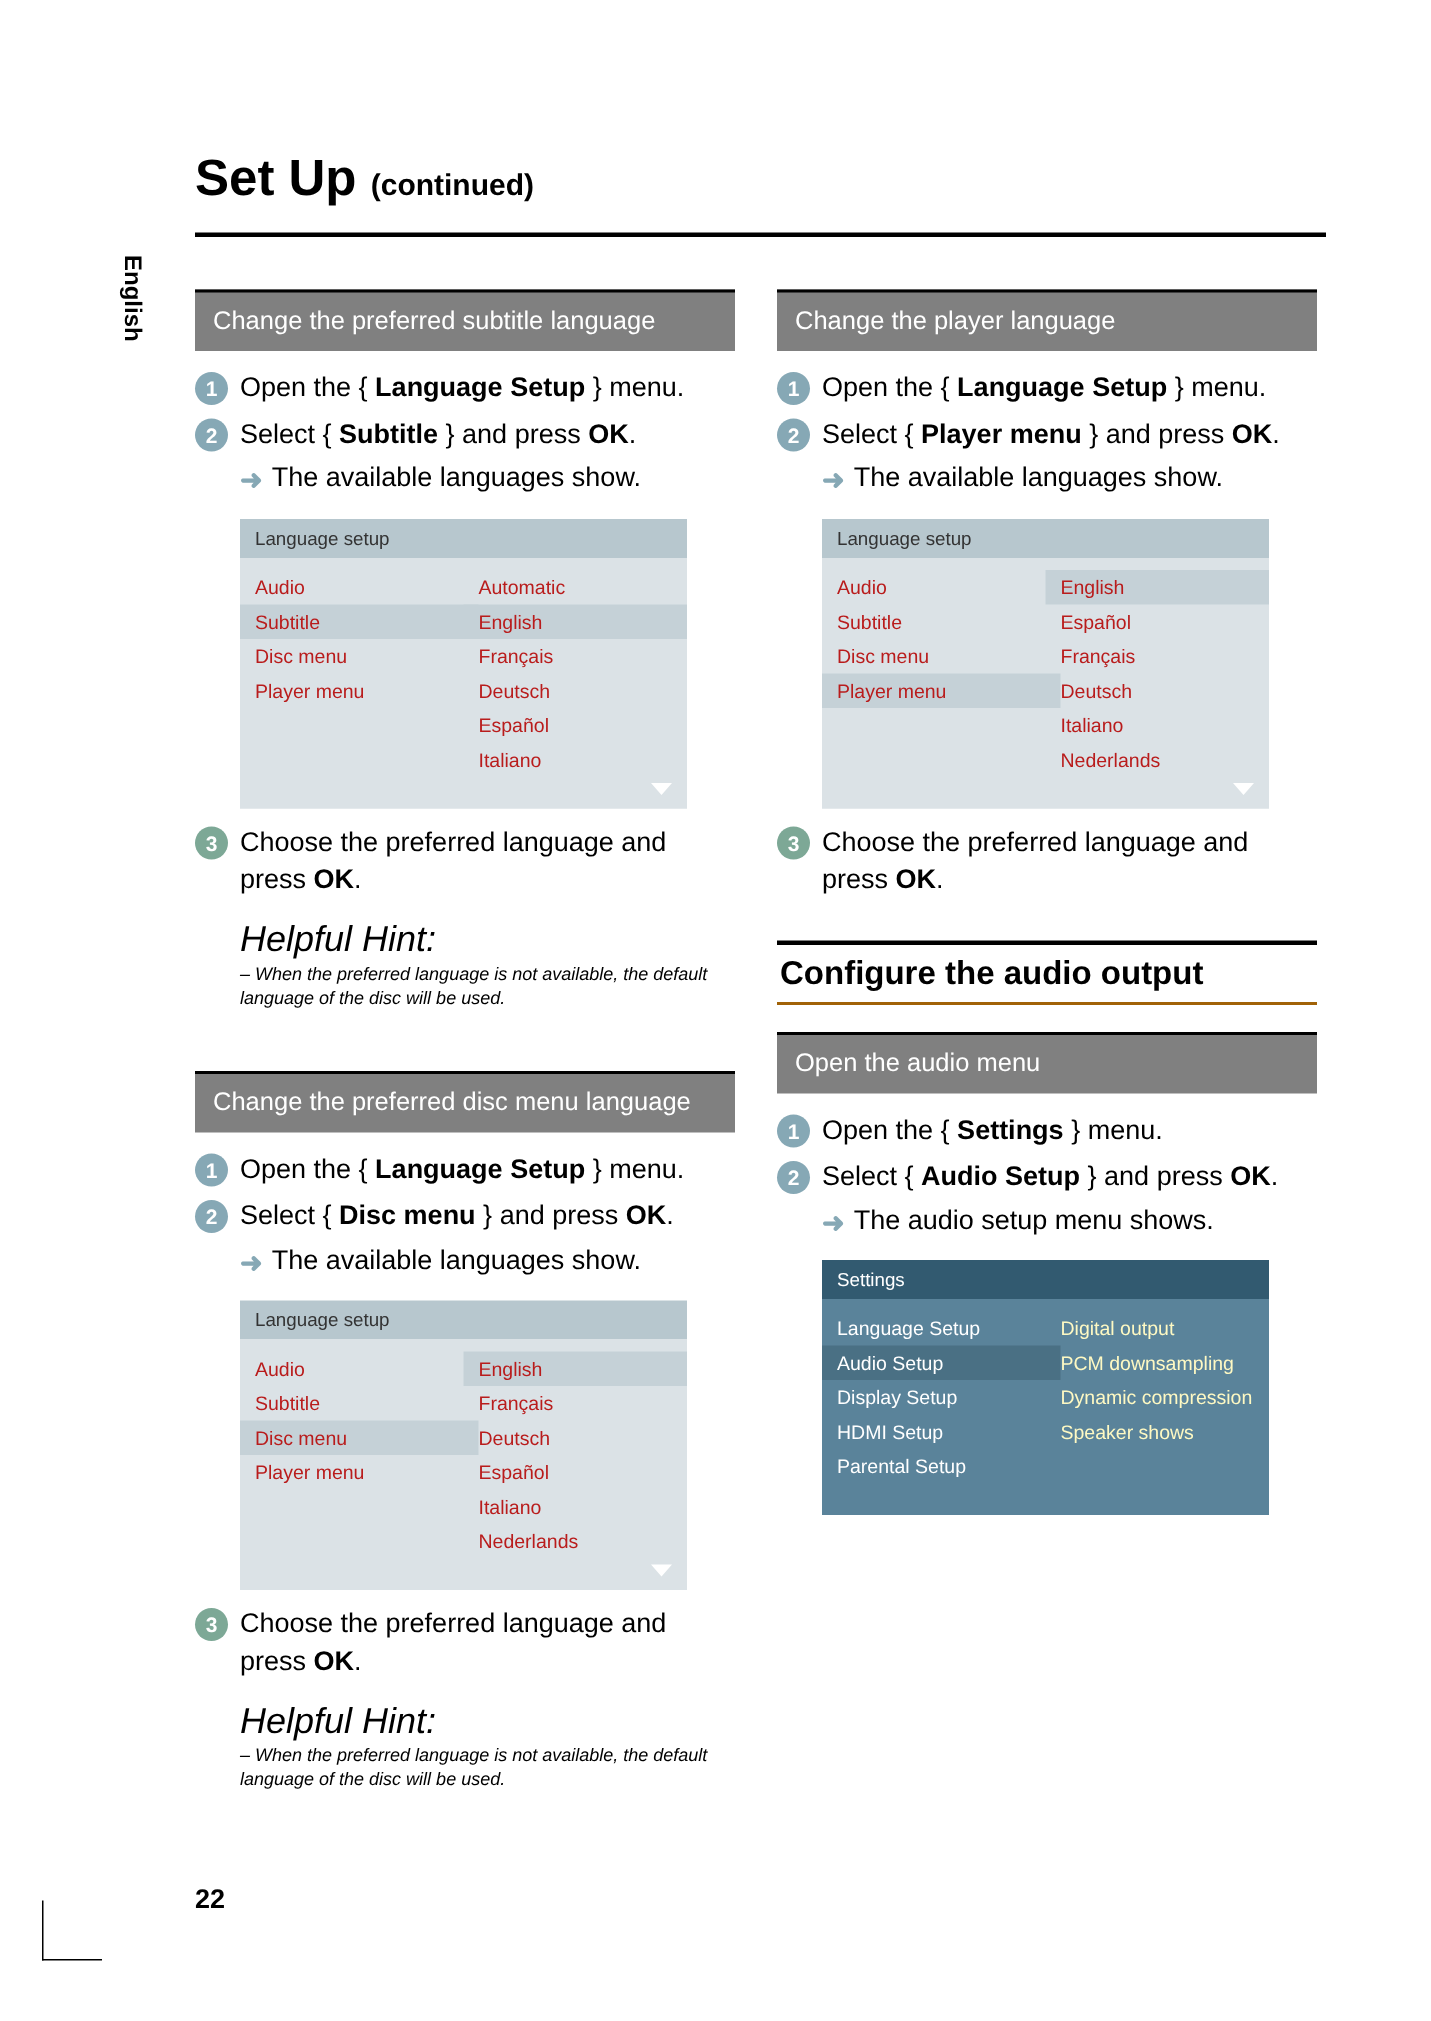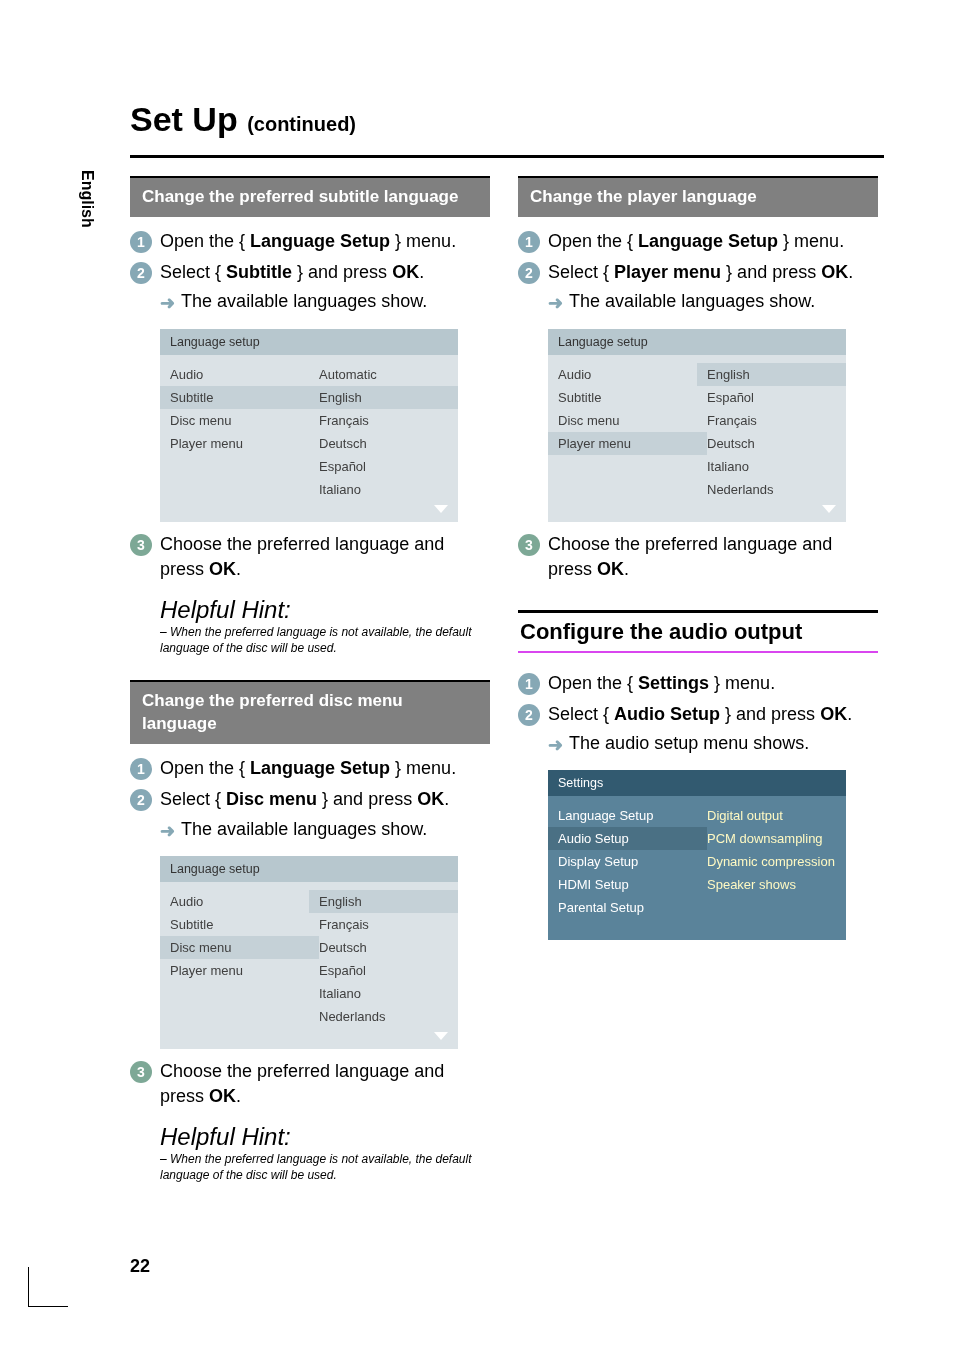--- a/index.html
+++ b/index.html
@@ -22,33 +22,34 @@
     font-weight: bold;
     font-size: 16px;
     writing-mode: vertical-rl;
     transform: rotate(0deg);
   }
   .columns { display: flex; gap: 28px; margin-left: 60px;}
   .col { width: 360px; }
   .section-bar {
     background: #808080;
     color: #fff;
-    font-weight: bold;
+    font-weight: normal;
     padding: 8px 12px;
     font-size: 17px;
     line-height: 1.35;
     border-top: 2px solid #000;
     margin-bottom: 12px;
+    margin-top: 17px;
   }
   .h2-bar {
     font-size: 22px;
     font-weight: bold;
     padding: 6px 0 6px 2px;
     border-top: 3px solid #000;
-    border-bottom: 2px solid #d946ef;
+    border-bottom: 2px solid #a16207;
     margin: 28px 0 18px 0;
   }
   .step { display: flex; align-items: flex-start; margin: 6px 0; font-size: 18px; }
   .step-num {
     flex: 0 0 22px; height: 22px;
     border-radius: 50%; background: #86a8b5;
     color: #fff; font-weight: bold; font-size: 14px;
     text-align: center; line-height: 22px;
     margin-right: 8px; margin-top: 2px;
   }
@@ -60,21 +61,21 @@
   .hint-title { font-style: italic; font-size: 24px; margin-left: 30px; margin-top: 14px;}
   .hint-body { font-style: italic; font-size: 12px; margin-left: 30px; margin-right: 4px; line-height: 1.35;}
   .menu-box { margin: 12px 0 10px 30px; width: 298px; font-size: 13px; }
   .menu-title {
     background: #b7c7ce; padding: 6px 10px; font-size: 12.5px; color:#333;
   }
   .menu-body { background: #dbe2e6; padding: 8px 0 0 0; }
   .menu-grid { display: grid; grid-template-columns: 1fr 1fr; }
   .menu-left { padding: 0 0 0 10px; }
   .menu-right { padding: 0 10px 0 10px; }
-  .menu-item { padding: 4px 0; color:#404040;}
+  .menu-item { padding: 4px 0; color:#b91c1c;}
   .menu-item.sel { background: #c5d1d7; margin: 0 -10px; padding: 4px 10px; }
   .menu-more {
     text-align: right;
     padding: 0 10px 6px 0;
     background: #dbe2e6;
   }
   .menu-more-icon {
     display:inline-block;
     width:0;height:0;
     border-left:7px solid transparent;
@@ -274,20 +275,21 @@
 
     <div class="step green">
       <div class="step-num">3</div>
       <div class="step-body">
         <span>Choose the preferred language and press </span><span class="bold">OK</span><span>.</span>
       </div>
     </div>
 
     <div class="h2-bar">Configure the audio output</div>
 
+    <div class="section-bar">Open the audio menu</div>
 
     <div class="step">
       <div class="step-num">1</div>
       <div class="step-body">
         <span>Open the { </span><span class="bold">Settings</span><span> } menu.</span>
       </div>
     </div>
 
     <div class="step">
       <div class="step-num">2</div>

